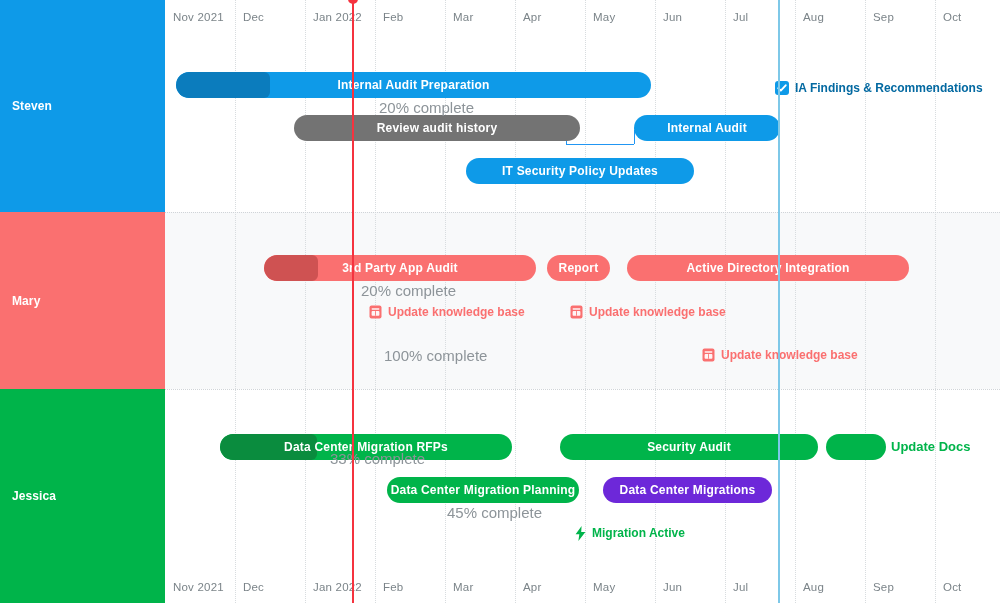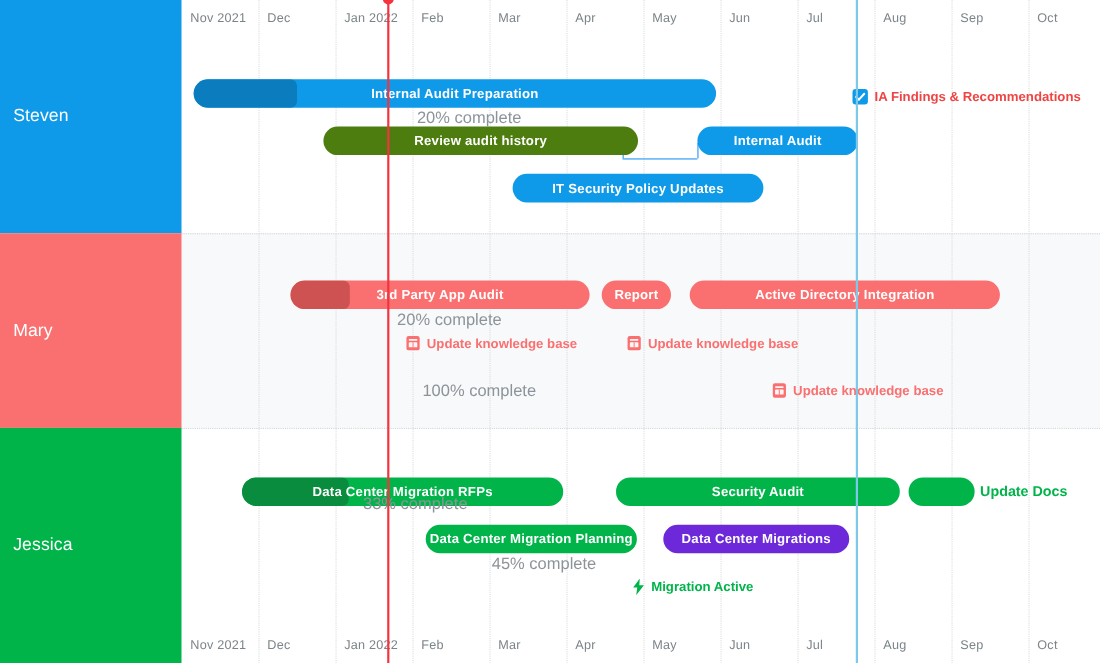--- a/index.html
+++ b/index.html
@@ -26,22 +26,22 @@
   }
   .res-block {
     position: absolute;
     left: 0;
     width: 165px;
     display: flex;
     align-items: center;
   }
   .res-label {
     color: #ffffff;
-    font-size: 16px;
-    font-weight: 400;
+    font-size: 12px;
+    font-weight: 700;
     padding-left: 12px;
     letter-spacing: .1px;
   }
 
   
   .timeline {
     position: absolute;
     left: 165px; top: 0;
     width: 835px;
     height: 603px;
@@ -212,21 +212,21 @@
     <div id="laneseps">
         <div class="lane-sep" style="top: 212px;"></div>
         <div class="lane-sep" style="top: 389px;"></div>
       </div>
     <div id="bars">
         <div class="bar" style="left: 11px; top: 72px; width: 475px; background: rgb(14, 154, 232);">
           <div class="progress" style="width: 94px; background: rgb(11, 124, 189);"></div>
           <span class="bar-label">Internal Audit Preparation</span>
         </div>
         <div class="pct" style="left: 214px; top: 99px;">20% complete</div>
-        <div class="bar" style="left: 129px; top: 115px; width: 286px; background: #4d7c0f;">
+        <div class="bar" style="left: 129px; top: 115px; width: 286px; background: #737373;">
           <span class="bar-label">Review audit history</span>
         </div>
         <div class="bar" style="left: 469px; top: 115px; width: 146px; background: rgb(14, 154, 232);">
           <span class="bar-label">Internal Audit</span>
         </div>
         <div class="bar" style="left: 301px; top: 158px; width: 228px; background: rgb(14, 154, 232);">
           <span class="bar-label">IT Security Policy Updates</span>
         </div>
         <div class="bar" style="left: 99px; top: 255px; width: 272px; background: rgb(250, 112, 112);">
           <div class="progress" style="width: 54px; background: rgb(207, 82, 82);"></div>
@@ -251,21 +251,21 @@
         <div class="bar-outside-label" style="left: 726px; top: 434px; color: rgb(0, 180, 74);">Update Docs</div>
         <div class="bar" style="left: 222px; top: 477px; width: 192px; background: rgb(0, 180, 74);">
           <span class="bar-label">Data Center Migration Planning</span>
         </div>
         <div class="pct" style="left: 282px; top: 504px;">45% complete</div>
         <div class="bar" style="left: 438px; top: 477px; width: 169px; background: #6d28d9;">
           <span class="bar-label">Data Center Migrations</span>
         </div>
       </div>
     <div id="milestones">
-        <div class="milestone" style="left: 610px; top: 78px; color: #ef4444;">
+        <div class="milestone" style="left: 610px; top: 78px; color: #0369a1;">
           <span class="ms-icon">
             <span class="cb" style="background:#0e9ae8">
               <svg width="10" height="10" viewBox="0 0 10 10">
                 <path d="M1.3 5.2 L3.8 7.6 L8.7 2.3" stroke="#fff" stroke-width="1.9" fill="none" stroke-linecap="round" stroke-linejoin="round"></path>
               </svg>
             </span>
           </span>
           <span>IA Findings &amp; Recommendations</span>
         </div>
         <div class="milestone" style="left: 204px; top: 302px; color: rgb(250, 112, 112);">

